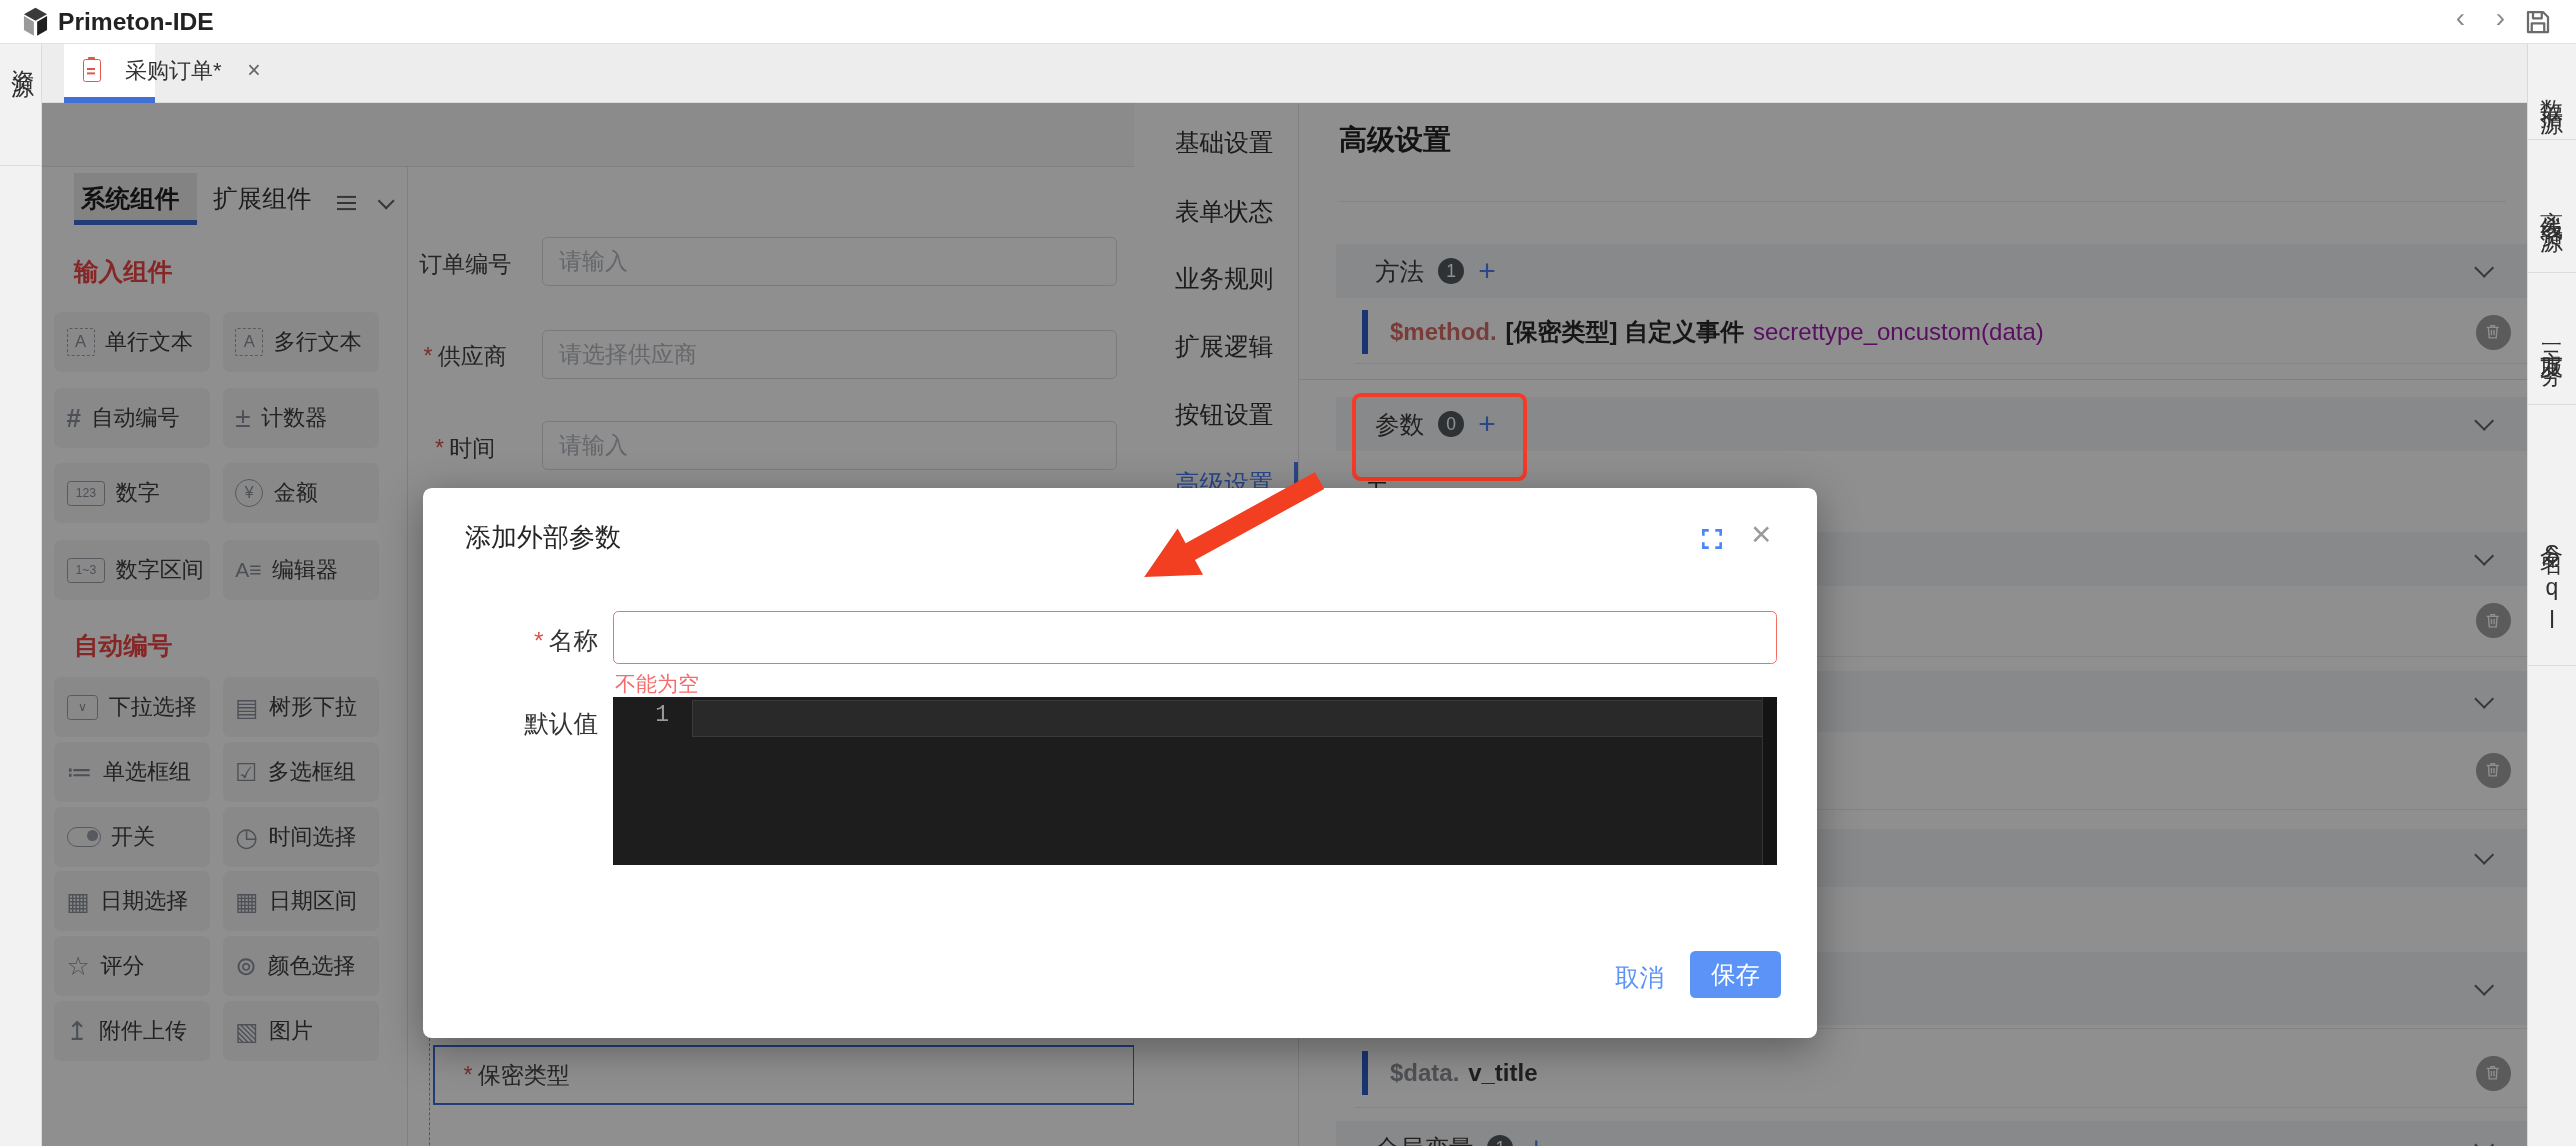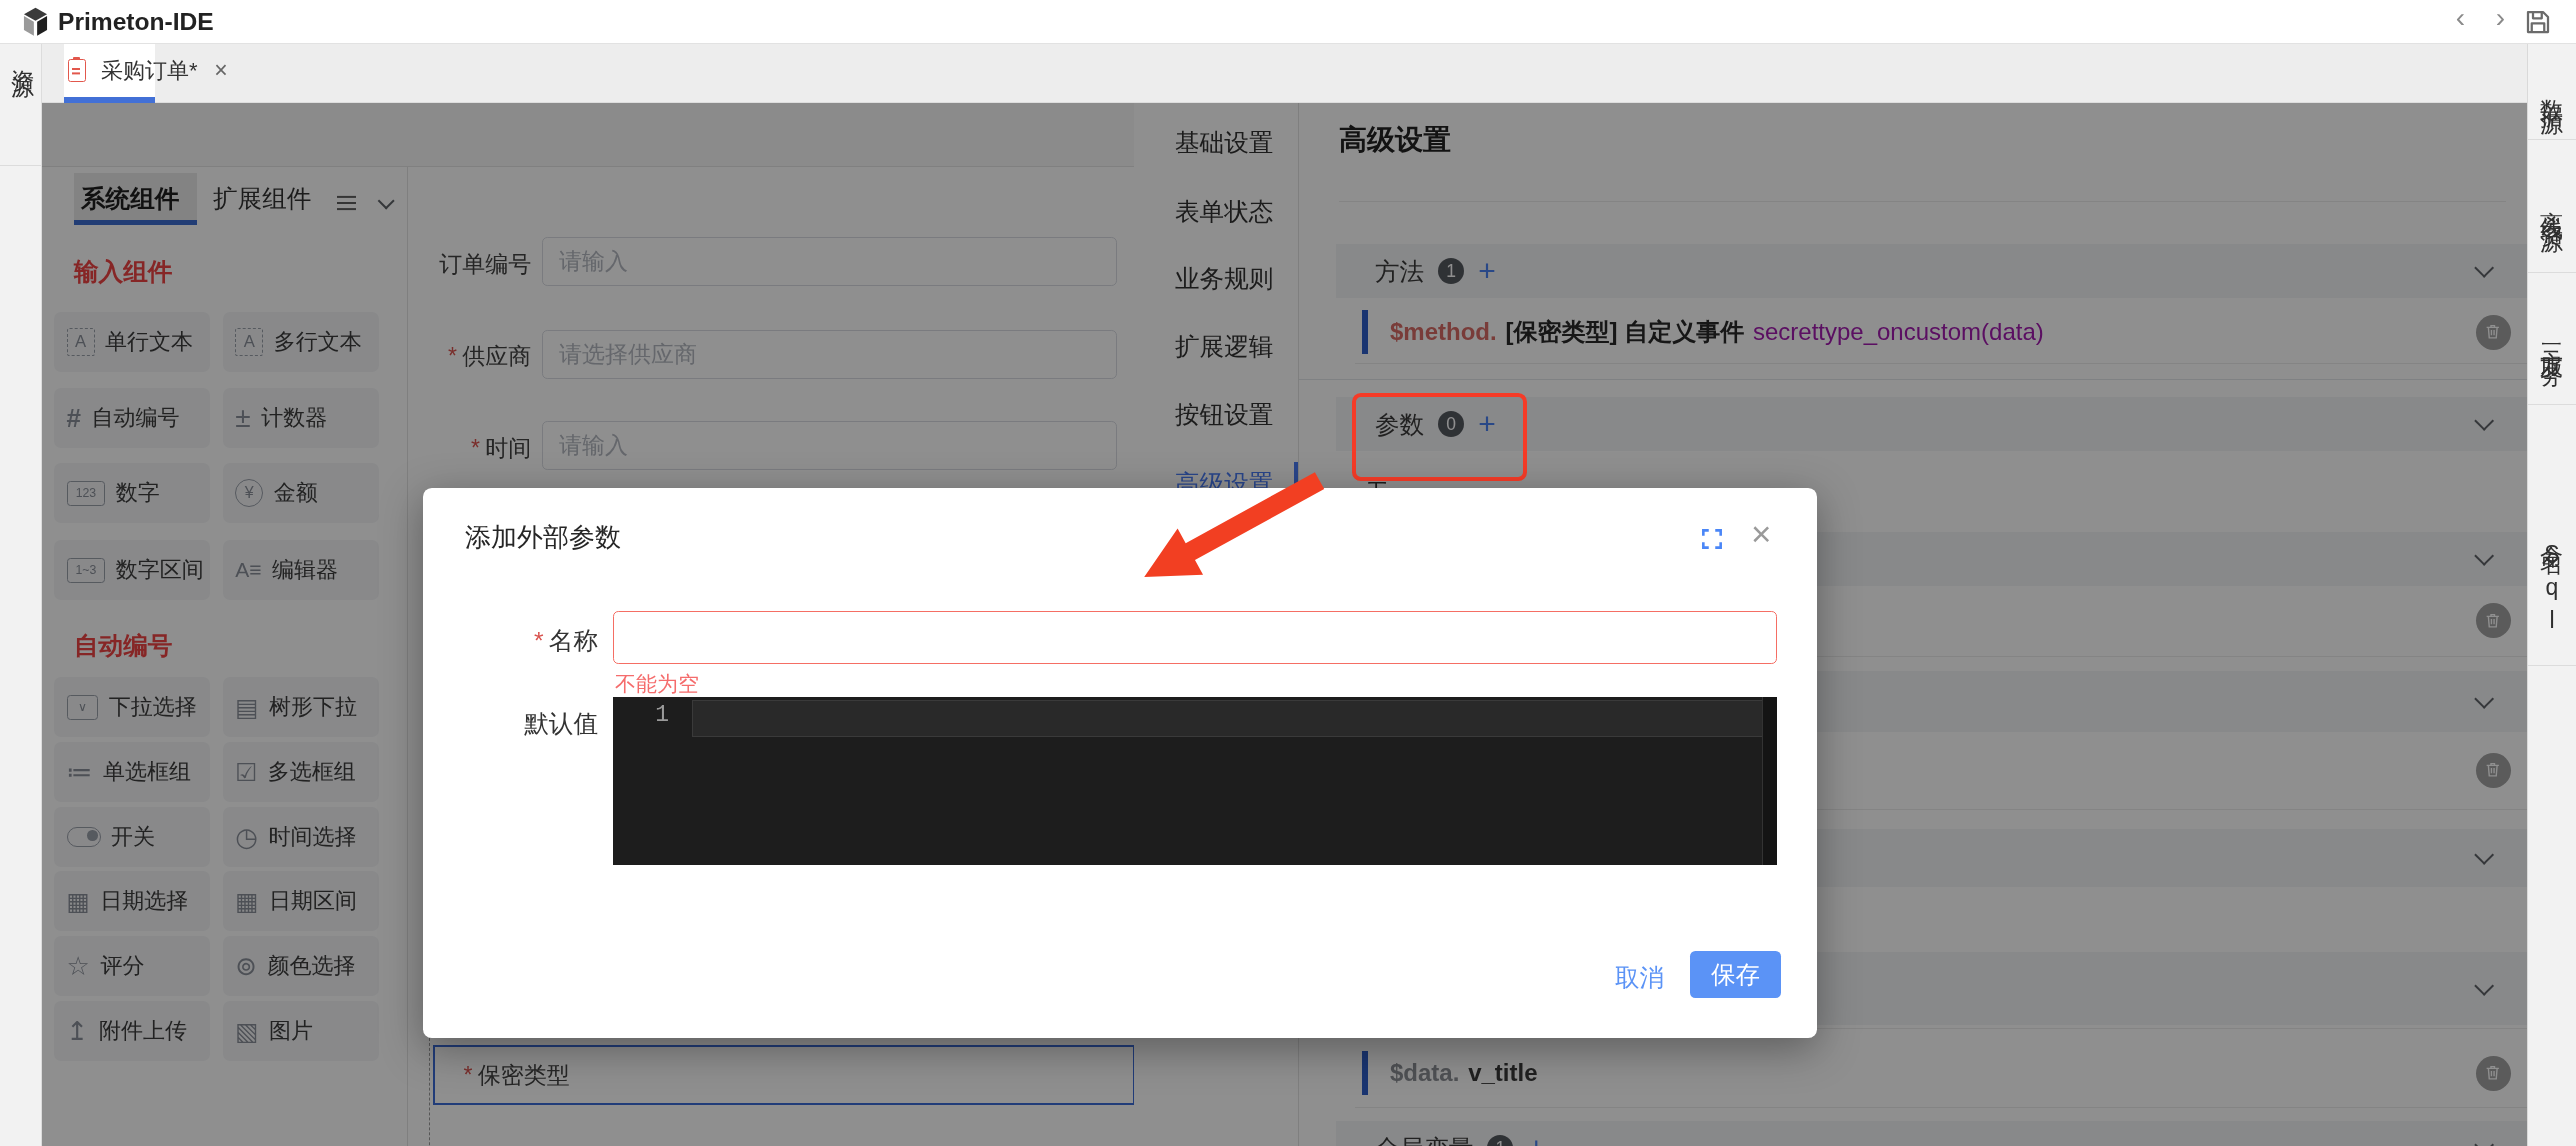--- a/index.html
+++ b/index.html
@@ -13,21 +13,21 @@
   .nav-glyph{position:absolute;top:1.8px;font-size:28px;color:#8a8a8a;width:35px;text-align:center;cursor:pointer}
 
   
   .left-rail{left:0;top:44px;width:42px;height:1103px;background:#f2f2f2;border-right:1.8px solid #dcdcdc;z-index:30}
   .vtext{writing-mode:vertical-rl;text-orientation:upright;letter-spacing:7px;font-size:23px;color:#2f2f2f}
   .left-rail .vtext{position:absolute;left:8px;top:7px}
   .left-rail-divider{position:absolute;left:0;top:121px;width:42px;border-top:1.8px solid #dcdcdc}
 
   
   .tabbar{left:42px;top:44px;width:2485px;height:59px;background:#ededed;border-bottom:1.8px solid #dddddd;z-index:30}
-  .tab-active{position:absolute;left:22px;top:0;width:91px;height:53px;background:#fff;display:flex;align-items:center;gap:15px;padding-left:4px;box-sizing:border-box;cursor:pointer}
+  .tab-active{position:absolute;left:22px;top:0;width:91px;height:53px;background:#fff;display:flex;align-items:center;gap:24px;padding-left:19px;box-sizing:border-box;cursor:pointer}
   .tab-underline{position:absolute;left:22px;top:53px;width:91px;height:6.1px;background:#4270d6}
   .clip-icon{width:16px;height:21px;border:1.8px solid #e2574c;border-radius:2.6px;position:relative;flex:none}
   .clip-icon::before{content:"";position:absolute;left:3.5px;top:-3.5px;width:7px;height:3.5px;background:#e2574c;border-radius:0.9px}
   .clip-icon::after{content:"";position:absolute;left:2.6px;top:8px;width:8.8px;height:1.8px;background:#e2574c;box-shadow:0 4.4px 0 #e2574c}
   .tab-title{font-size:22px;color:#333;white-space:nowrap}
   .tab-close{font-size:23px;color:#666;margin-left:1.8px}
 
   
   .right-rail{left:2527px;top:44px;width:49px;height:1103px;background:#f2f2f2;border-left:1.8px solid #d9d9d9;z-index:30}
   .rblock{position:relative;width:49px;display:flex;justify-content:center;border-bottom:1.8px solid #dcdcdc;box-sizing:border-box}
@@ -47,21 +47,21 @@
   .clabel{font-size:22px;color:#3d3d3d;white-space:nowrap}
   .ci{color:#8a8f99;font-size:23px;flex:none;display:flex;align-items:center;justify-content:center}
   .ci-dash{width:26px;height:26px;border:1.8px dashed #9aa0aa;border-radius:2.6px;font-size:16.7px}
   .ci-box{min-width:33px;height:23px;border:1.8px solid #9aa0aa;border-radius:3.5px;font-size:12.3px;padding:0 1.8px}
   .ci-circ{width:26px;height:26px;border:1.8px solid #9aa0aa;border-radius:50%;font-size:16px}
   .ci-toggle{width:32px;height:17.5px;border:1.8px solid #9aa0aa;border-radius:10.5px;position:relative}
   .ci-toggle::after{content:"";position:absolute;right:1.8px;top:1.8px;width:10.5px;height:10.5px;border-radius:50%;background:#9aa0aa}
 
   
   .form-canvas{left:408px;top:167px;width:726px;height:980px;background:#fff}
-  .f-label{position:absolute;font-size:23px;color:#444;text-align:right;width:132px}
+  .f-label{position:absolute;font-size:23px;color:#444;text-align:center;width:132px}
   .f-req{color:#d9534f;margin-right:5.3px}
   .f-input{position:absolute;height:49px;background:#fff;border:1.8px solid #d9dce3;border-radius:5.3px;display:flex;align-items:center;padding-left:16px;box-sizing:border-box;cursor:text}
   .placeholder{font-size:23px;color:#b4b8c0}
   .secret-box{position:absolute;left:25.4px;top:878px;width:698px;height:56px;border:2.6px solid #3b6bd8;background:#fff;display:flex;align-items:center}
   .dash-line{position:absolute;left:21px;top:871px;height:276px;border-left:1.8px dashed #9a9a9a}
 
   
   .menu-panel{left:1134px;top:103px;width:165px;height:1044px;background:#fff;border-right:1.8px solid #e3e3e3}
   .menu-item{position:absolute;left:41px;font-size:24.6px;color:#333;cursor:pointer;white-space:nowrap}
   .menu-item.active{color:#4a7cf5}

